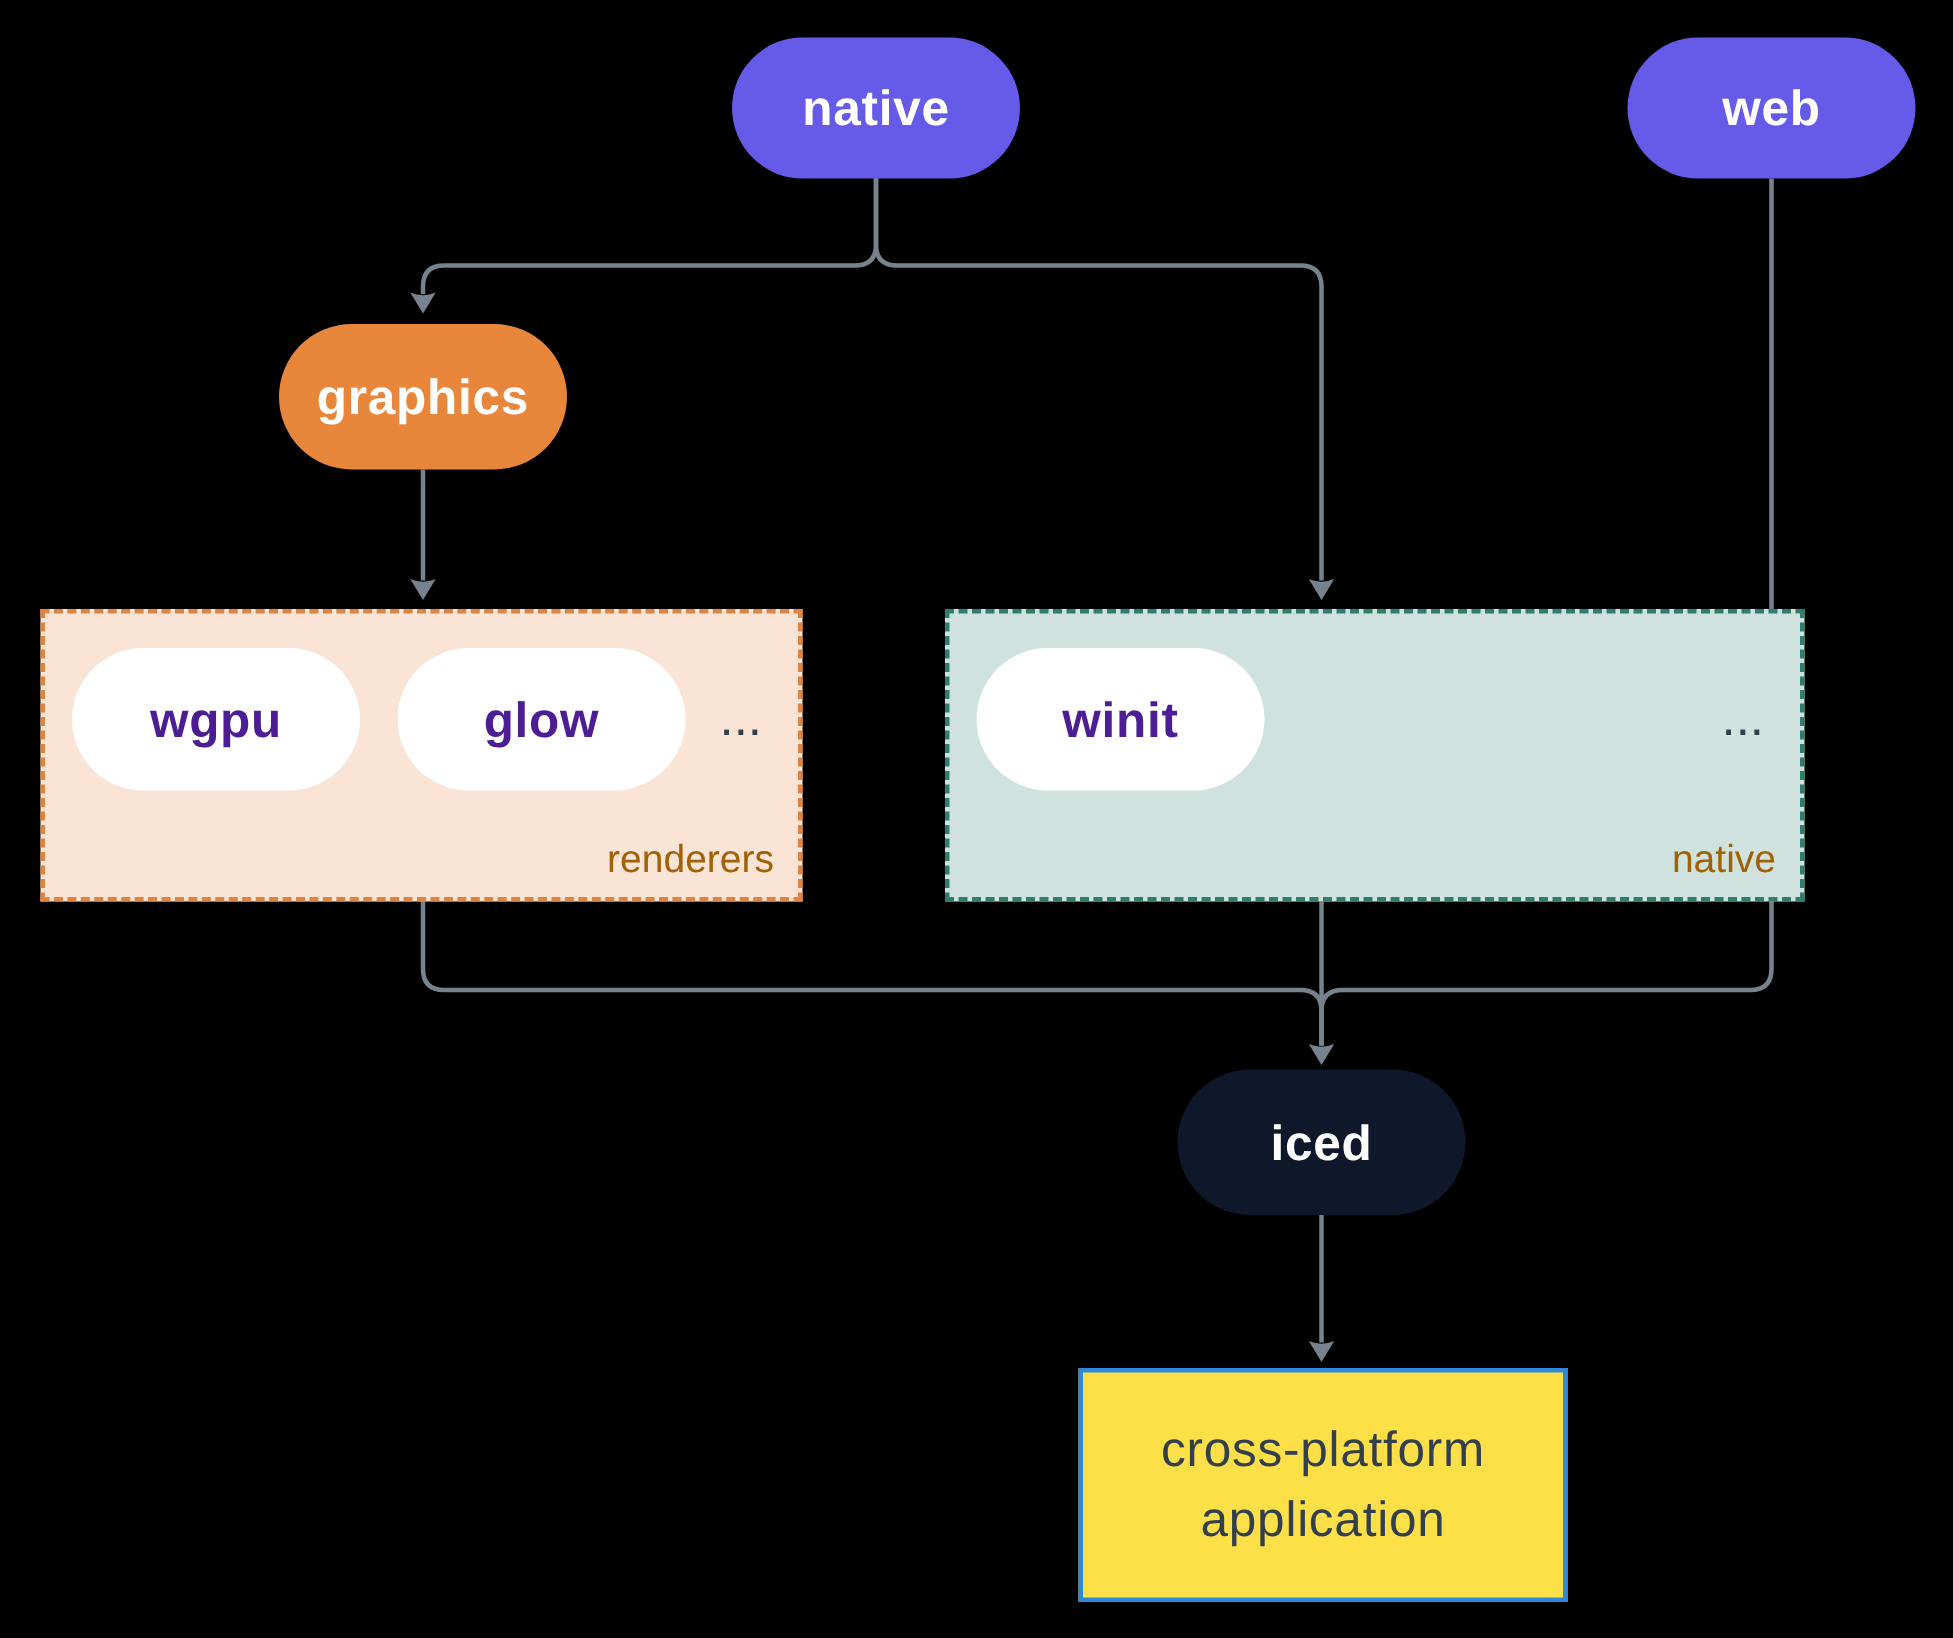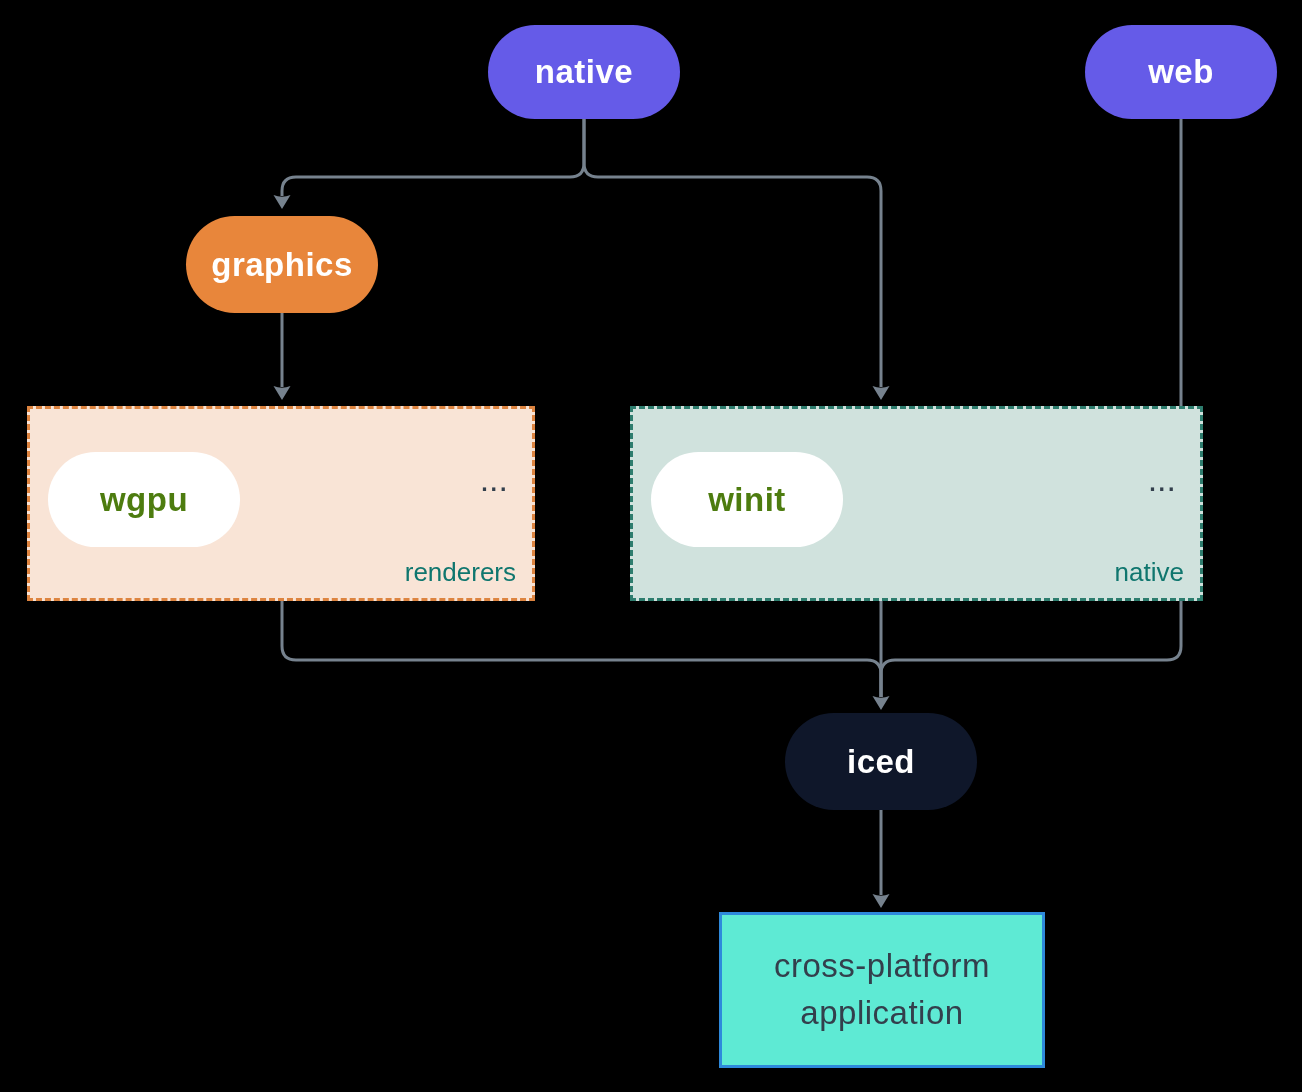--- a/index.html
+++ b/index.html
@@ -21,21 +21,21 @@
     font-size: 33px;
     font-weight: 700;
     letter-spacing: 0.5px;
     color: #ffffff;
     box-sizing: border-box;
     text-align: right;
   }
   .pill.purple { background: #655be8; }
   .pill.orange { background: #e8863b; }
   .pill.blue   { background: #0f172a; }
-  .pill.white  { background: #ffffff; color: #4d7c0f; margin-top: 20px; }
+  .pill.white  { background: #ffffff; color: #4c1d95; }
 
   .pill-native   { left: 488px;  top: 25px;  width: 192px; height: 94px; }
   .pill-web      { left: 1085px; top: 25px;  width: 192px; height: 94px; }
   .pill-graphics { left: 186px;  top: 216px; width: 192px; height: 97px; }
   .pill-iced     { left: 785px;  top: 713px; width: 192px; height: 97px; }
 
   .group {
     position: absolute;
     box-sizing: border-box;
   }
@@ -58,27 +58,27 @@
     right: 24px; top: 23px; height: 95px;
     display: flex; align-items: center;
     font-size: 34px;
     font-weight: 400;
     color: #333f4c;
   }
   .group-label {
     position: absolute;
     right: 16px; bottom: 10px;
     font-size: 26px;
-    color: #0f766e;
+    color: #a16207;
   }
   .app-box {
     position: absolute;
     left: 719px; top: 912px; width: 326px; height: 156px;
     box-sizing: border-box;
-    background: #5eead4;
+    background: #fde047;
     border: 3px solid #2e89db;
     display: flex;
     flex-direction: column;
     align-items: center;
     justify-content: center;
     font-size: 33px;
     font-weight: 300;
     letter-spacing: 0.5px;
     line-height: 1.42;
     color: #333f4c;
@@ -117,20 +117,21 @@
   </svg>
 
   <div class="pill purple pill-native">native</div>
 
   <div class="pill purple pill-web">web</div>
 
   <div class="pill orange pill-graphics">graphics</div>
 
   <div class="group group-renderers">
     <div class="pill white g-item-0">wgpu</div>
+    <div class="pill white g-item-1">glow</div>
     <div class="ellipsis">...</div>
     <div class="group-label">renderers</div>
   </div>
 
   <div class="group group-shells">
     <div class="pill white g-item-0">winit</div>
     <div class="ellipsis">...</div>
     <div class="group-label">native</div>
   </div>
 

